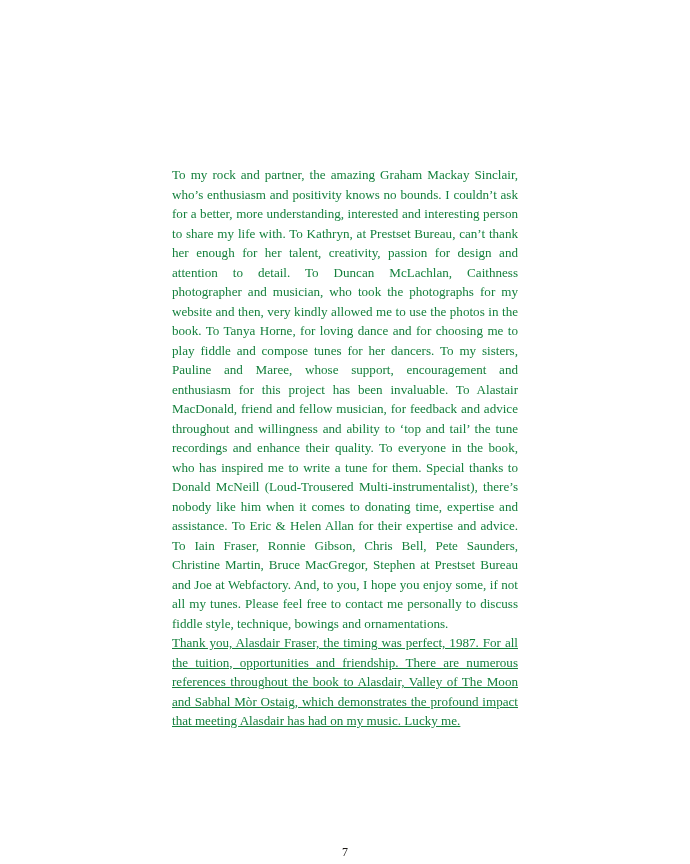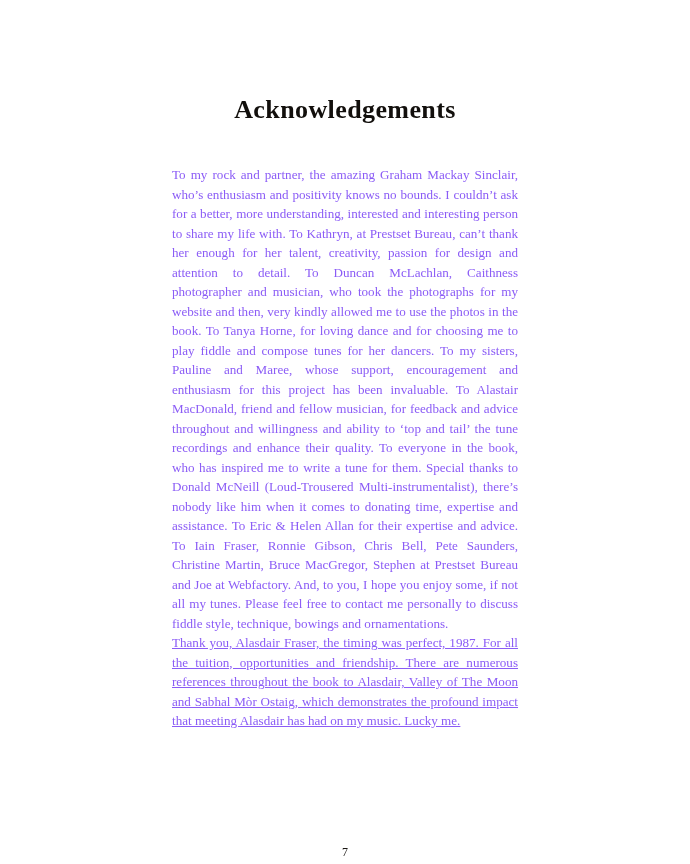--- a/index.html
+++ b/index.html
@@ -37,21 +37,21 @@
     top: 165px;
     left: 172px;
     width: 346px;
   }
   .body-para {
     margin: 0;
     font-size: 13.1px;
     line-height: 19.5px;
     text-align: justify;
     text-justify: inter-word;
-    color: #8b5cf6;
+    color: #15803d;
     hyphens: none;
   }
   .body-para + .body-para {
     margin-top: 0px;
     text-decoration: underline;
   }
   .page-number {
     position: absolute;
     left: 0;
     top: 845px;
@@ -59,21 +59,20 @@
     text-align: center;
     font-size: 12px;
     color: #1a1713;
   }
 </style>
 </head>
 <body>
 
 <div class="page">
 
-  <h1 class="page-title">Acknowledgements</h1>
 
   <div class="body-block">
     <p class="body-para">To my rock and partner, the amazing Graham Mackay Sinclair, who’s enthusiasm and positivity knows no bounds.  I couldn’t ask for a better, more understanding, interested and interesting person to share my life with.  To Kathryn, at Prestset Bureau, can’t thank her enough for her talent, creativity, passion for design and attention to detail. To Duncan McLachlan, Caithness photographer and musician, who took the photographs for my website and then, very kindly allowed me to use the photos in the book.  To Tanya Horne, for loving dance and for choosing me to play fiddle and compose tunes for her dancers.  To my sisters, Pauline and Maree, whose support, encouragement and enthusiasm for this project has been invaluable.  To Alastair MacDonald, friend and fellow musician, for feedback and advice throughout and willingness and ability to ‘top and tail’ the tune recordings and enhance their quality.  To everyone in the book, who has inspired me to write a tune for them.  Special thanks to Donald McNeill (Loud-Trousered Multi-instrumentalist), there’s nobody like him when it comes to donating time, expertise and assistance.  To Eric &amp; Helen Allan for their expertise and advice.  To Iain Fraser, Ronnie Gibson, Chris Bell, Pete Saunders, Christine Martin, Bruce MacGregor, Stephen at Prestset Bureau and Joe at Webfactory.  And, to you, I hope you enjoy some, if not all my tunes.  Please feel free to contact me personally to discuss fiddle style, technique, bowings and ornamentations.</p>
     <p class="body-para">Thank you, Alasdair Fraser, the timing was perfect, 1987.  For all the tuition, opportunities and friendship.  There are numerous references throughout the book to Alasdair, Valley of The Moon and Sabhal Mòr Ostaig, which demonstrates the profound impact that meeting Alasdair has had on my music.  Lucky me.</p>
   </div>
 
   <div class="page-number">7</div>
 
 </div>
 

